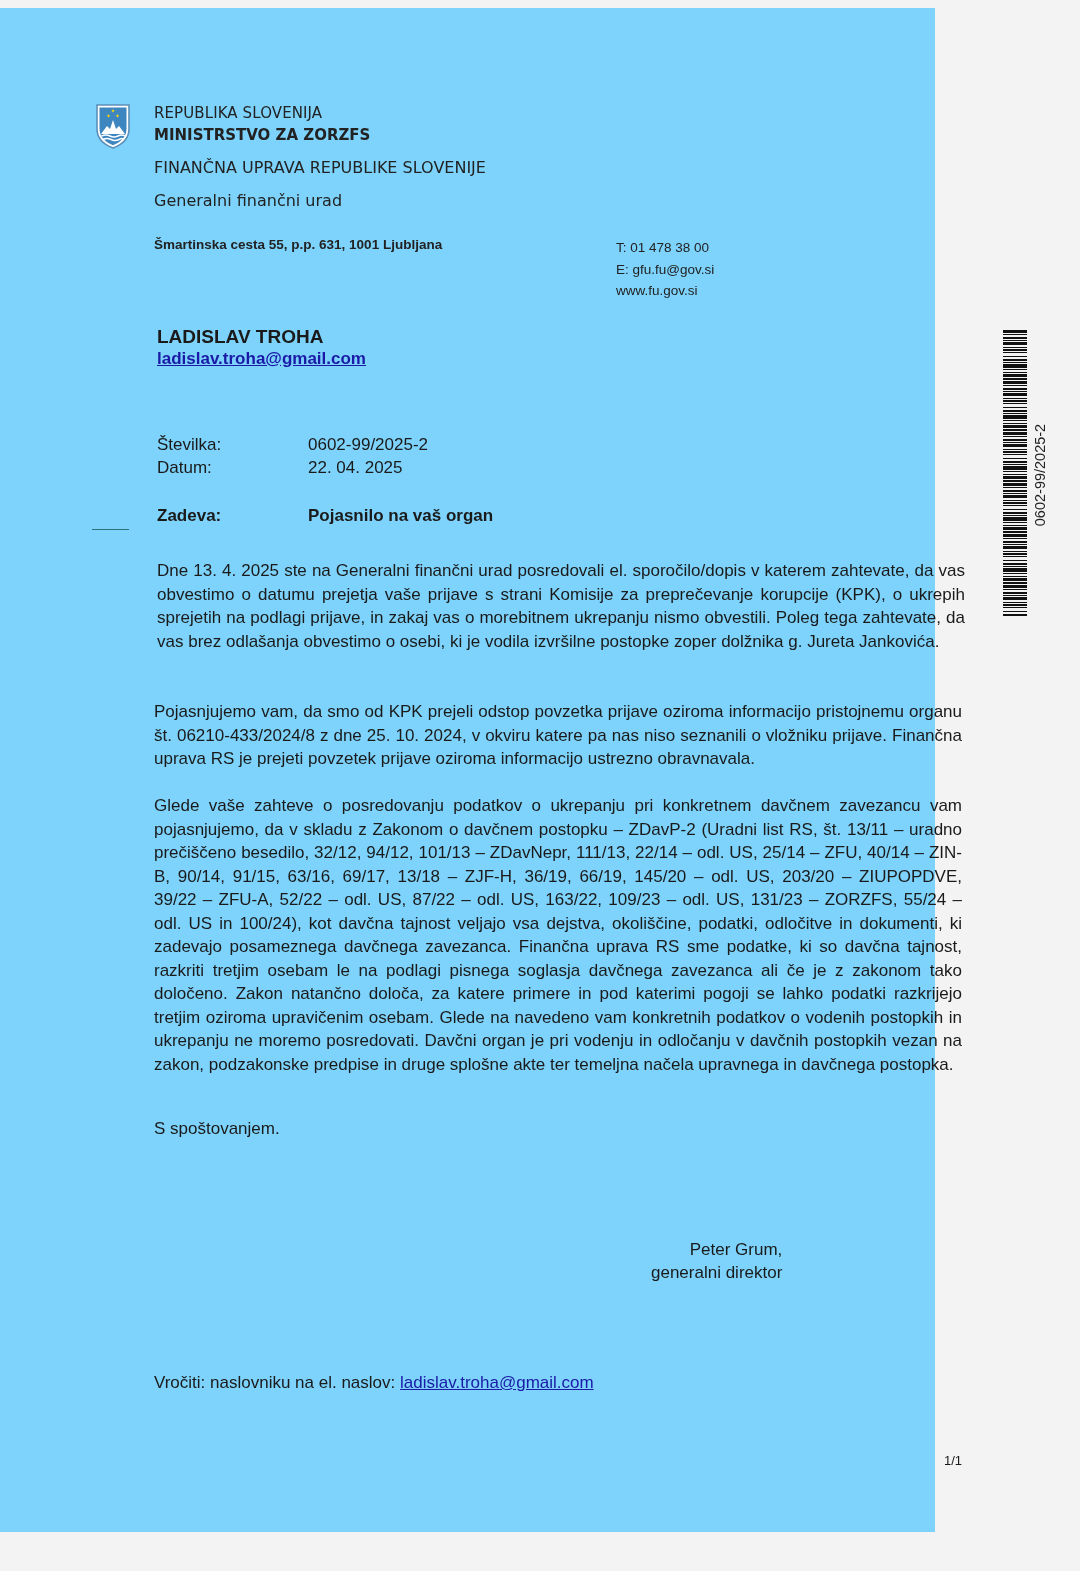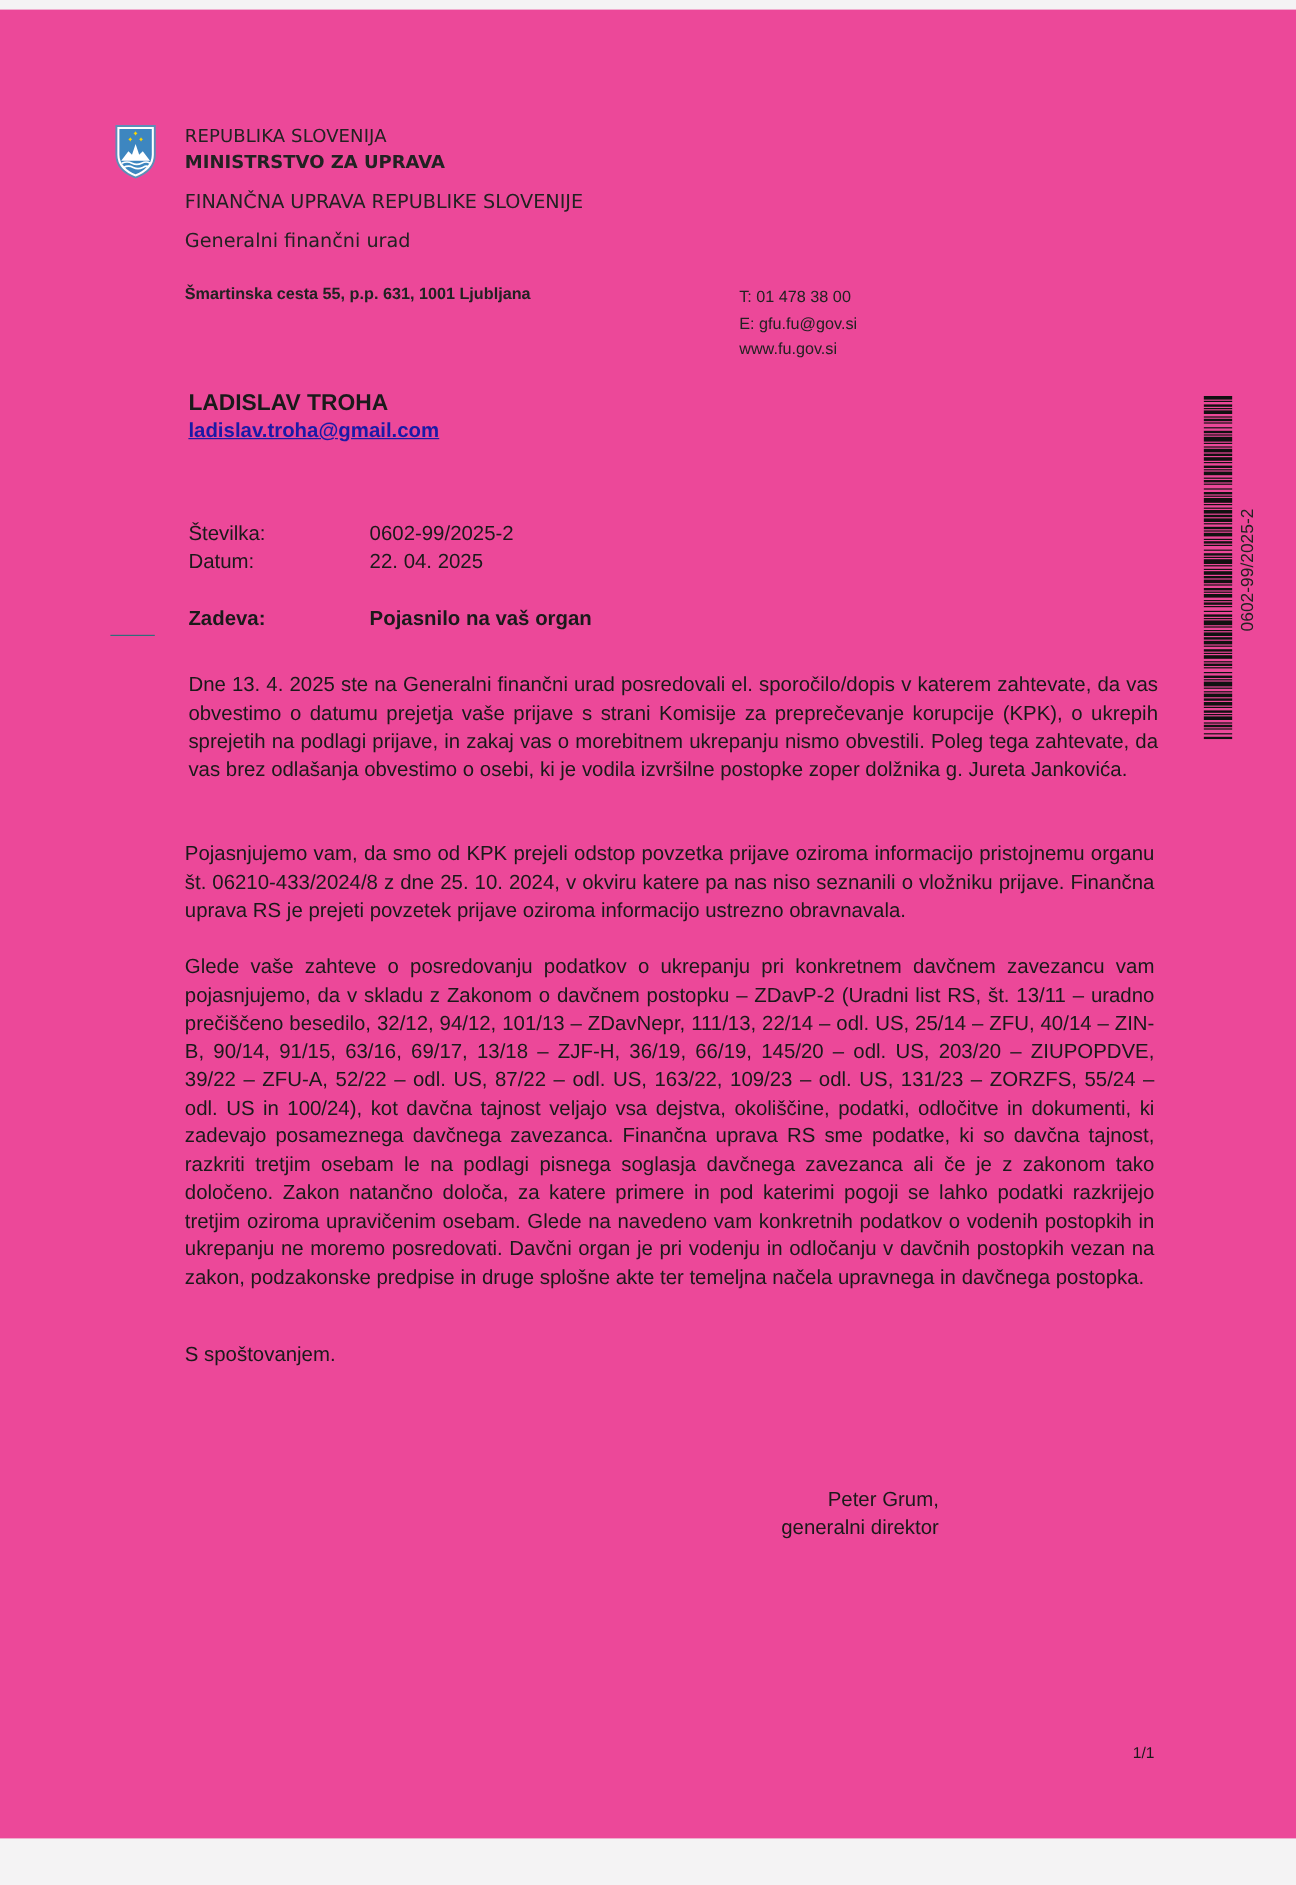--- a/index.html
+++ b/index.html
@@ -3,22 +3,22 @@
 <meta charset="utf-8">
 <style>
   html, body { margin: 0; padding: 0; }
   body {
     width: 1080px; height: 1571px; position: relative; overflow: hidden;
     background: #f4f3f4;
     font-family: "Liberation Sans", sans-serif;
     color: #1a1a1a;
   }
   .page {
-    position: absolute; left: 0; top: 8px; width: 1080px; height: 1524px;
-    background: #ec4899;
+    position: absolute; left: 0; top: 8px; width: 935px; height: 1524px;
+    background: #7dd3fc;
   }
   .abs { position: absolute; white-space: nowrap; }
   .hdr { font-family: "DejaVu Sans", sans-serif; color: #222; }
   .hdr1 { left: 154px; top: 96px; font-size: 15px; letter-spacing: 0.1px; }
   .hdr2 { left: 154px; top: 118px; font-size: 15px; font-weight: bold; }
   .hdr3 { left: 154px; top: 150px; font-size: 16px; }
   .hdr4 { left: 154px; top: 183px; font-size: 16px; }
   .crest { left: 95px; top: 95px; width: 36px; height: 46px; }
   .small { font-size: 13.5px; color: #222; }
   .addr { left: 154px; top: 229px; font-weight: bold; }
@@ -60,21 +60,21 @@
     <path d="M4.5 4.5 H31.5 V26 C31.5 34 25 39.5 18 42.3 C11 39.5 4.5 34 4.5 26 Z" fill="#3d86c0"></path>
     <path d="M6 31 L12 23 L15 26 L18 17 L21 26 L24 23 L30 31 Z" fill="#ffffff"></path>
     <path d="M6.5 33 Q11 31 15 33 T23 33 T30 33" stroke="#ffffff" stroke-width="1.4" fill="none"></path>
     <path d="M8 36.5 Q12 34.5 16 36.5 T24 36.5 T28.5 36.5" stroke="#ffffff" stroke-width="1.4" fill="none"></path>
     <text x="18" y="10" font-size="6" fill="#ffd700" text-anchor="middle">✦</text>
     <text x="13.5" y="15" font-size="6" fill="#ffd700" text-anchor="middle">✦</text>
     <text x="22.5" y="15" font-size="6" fill="#ffd700" text-anchor="middle">✦</text>
   </svg>
 
   <div class="abs hdr hdr1">REPUBLIKA SLOVENIJA</div>
-  <div class="abs hdr hdr2">MINISTRSTVO ZA UPRAVA</div>
+  <div class="abs hdr hdr2">MINISTRSTVO ZA ZORZFS</div>
   <div class="abs hdr hdr3">FINANČNA UPRAVA REPUBLIKE SLOVENIJE</div>
   <div class="abs hdr hdr4">Generalni finančni urad</div>
 
   <div class="abs small addr">Šmartinska cesta 55, p.p. 631, 1001 Ljubljana</div>
   <div class="abs small contact">
     <div>T: 01 478 38 00</div>
     <div>E: gfu.fu@gov.si</div>
     <div>www.fu.gov.si</div>
   </div>
 
@@ -191,15 +191,19 @@
   <div class="para p3">Glede vaše zahteve o posredovanju podatkov o ukrepanju pri konkretnem davčnem zavezancu vam pojasnjujemo, da v skladu z Zakonom o davčnem postopku – ZDavP-2 (Uradni list RS, št. 13/11 – uradno prečiščeno besedilo, 32/12, 94/12, 101/13 – ZDavNepr, 111/13, 22/14 – odl. US, 25/14 – ZFU, 40/14 – ZIN-B, 90/14, 91/15, 63/16, 69/17, 13/18 – ZJF-H, 36/19, 66/19, 145/20 – odl. US, 203/20 – ZIUPOPDVE, 39/22 – ZFU-A, 52/22 – odl. US, 87/22 – odl. US, 163/22, 109/23 – odl. US, 131/23 – ZORZFS, 55/24 – odl. US in 100/24), kot davčna tajnost veljajo vsa dejstva, okoliščine, podatki, odločitve in dokumenti, ki zadevajo posameznega davčnega zavezanca. Finančna uprava RS sme podatke, ki so davčna tajnost, razkriti tretjim osebam le na podlagi pisnega soglasja davčnega zavezanca ali če je z zakonom tako določeno. Zakon natančno določa, za katere primere in pod katerimi pogoji se lahko podatki razkrijejo tretjim oziroma upravičenim osebam. Glede na navedeno vam konkretnih podatkov o vodenih postopkih in ukrepanju ne moremo posredovati. Davčni organ je pri vodenju in odločanju v davčnih postopkih vezan na zakon, podzakonske predpise in druge splošne akte ter temeljna načela upravnega in davčnega postopka.</div>
 
   <div class="abs plain" style="left:154px; top:1110px">S spoštovanjem.</div>
 
 
   <div class="abs sig-right">
     <div>Peter Grum,</div>
     <div>generalni direktor</div>
   </div>
 
+  <div class="abs plain" style="left:154px; top:1364px">
+    <span>Vročiti:  naslovniku na el. naslov:</span>
+    <span class="link">ladislav.troha@gmail.com</span>
+  </div>
 
   <div class="abs pageno">1/1</div>
 </div>
 
 </body></html>

